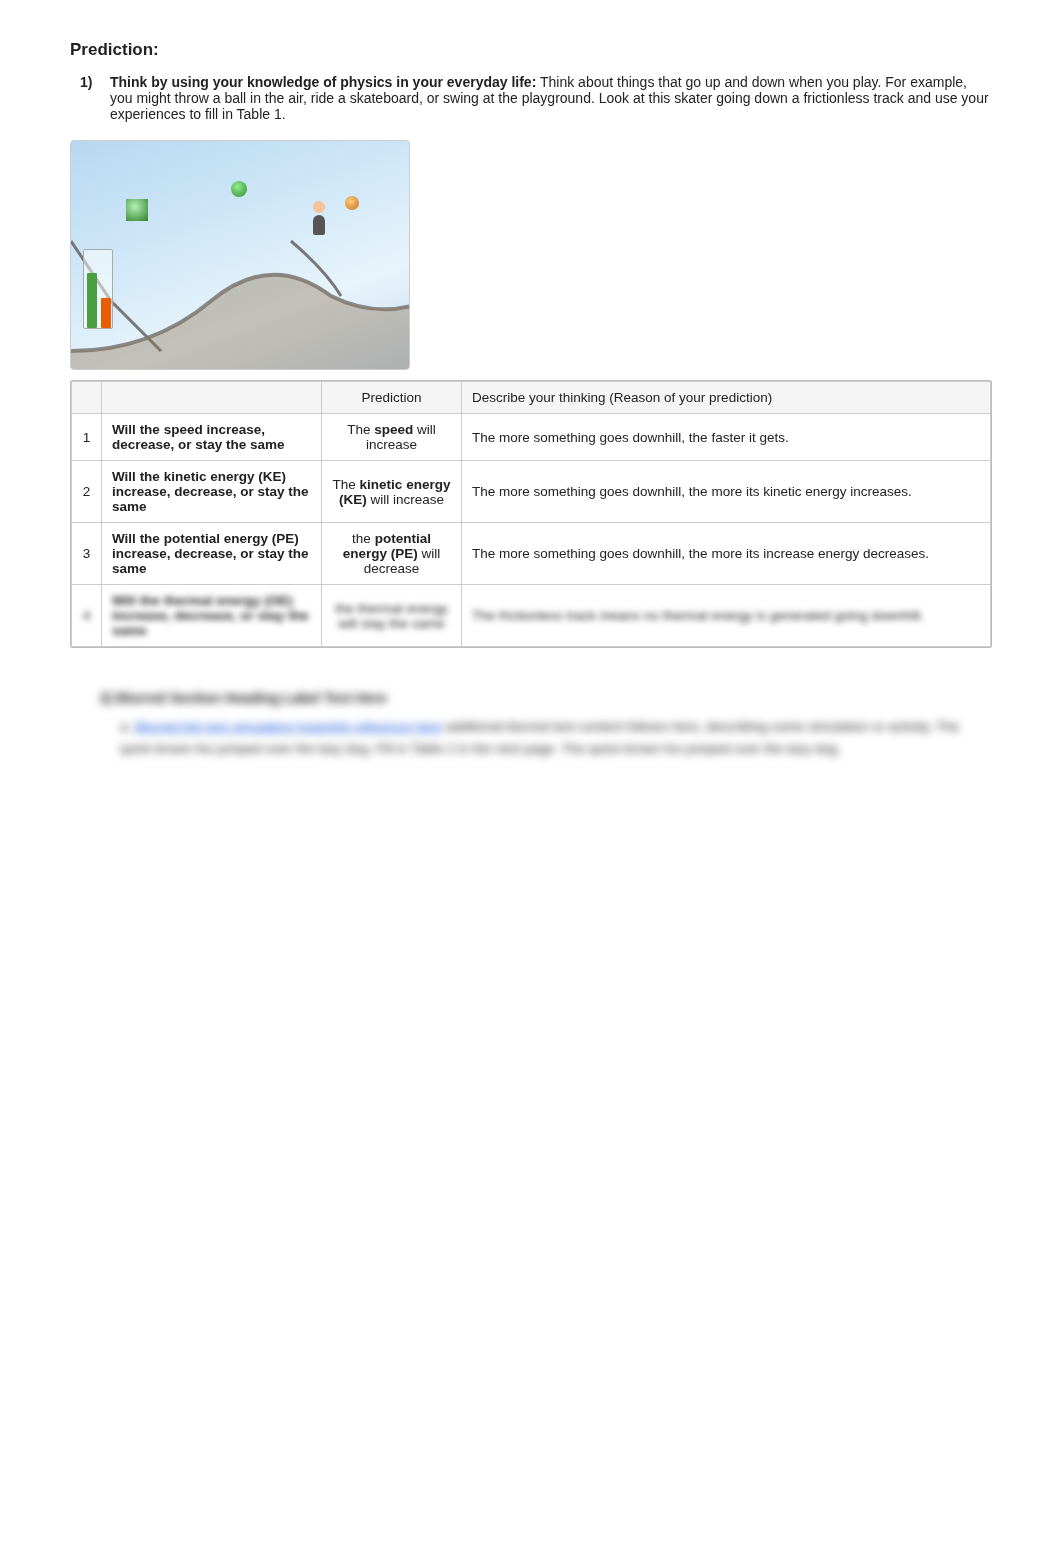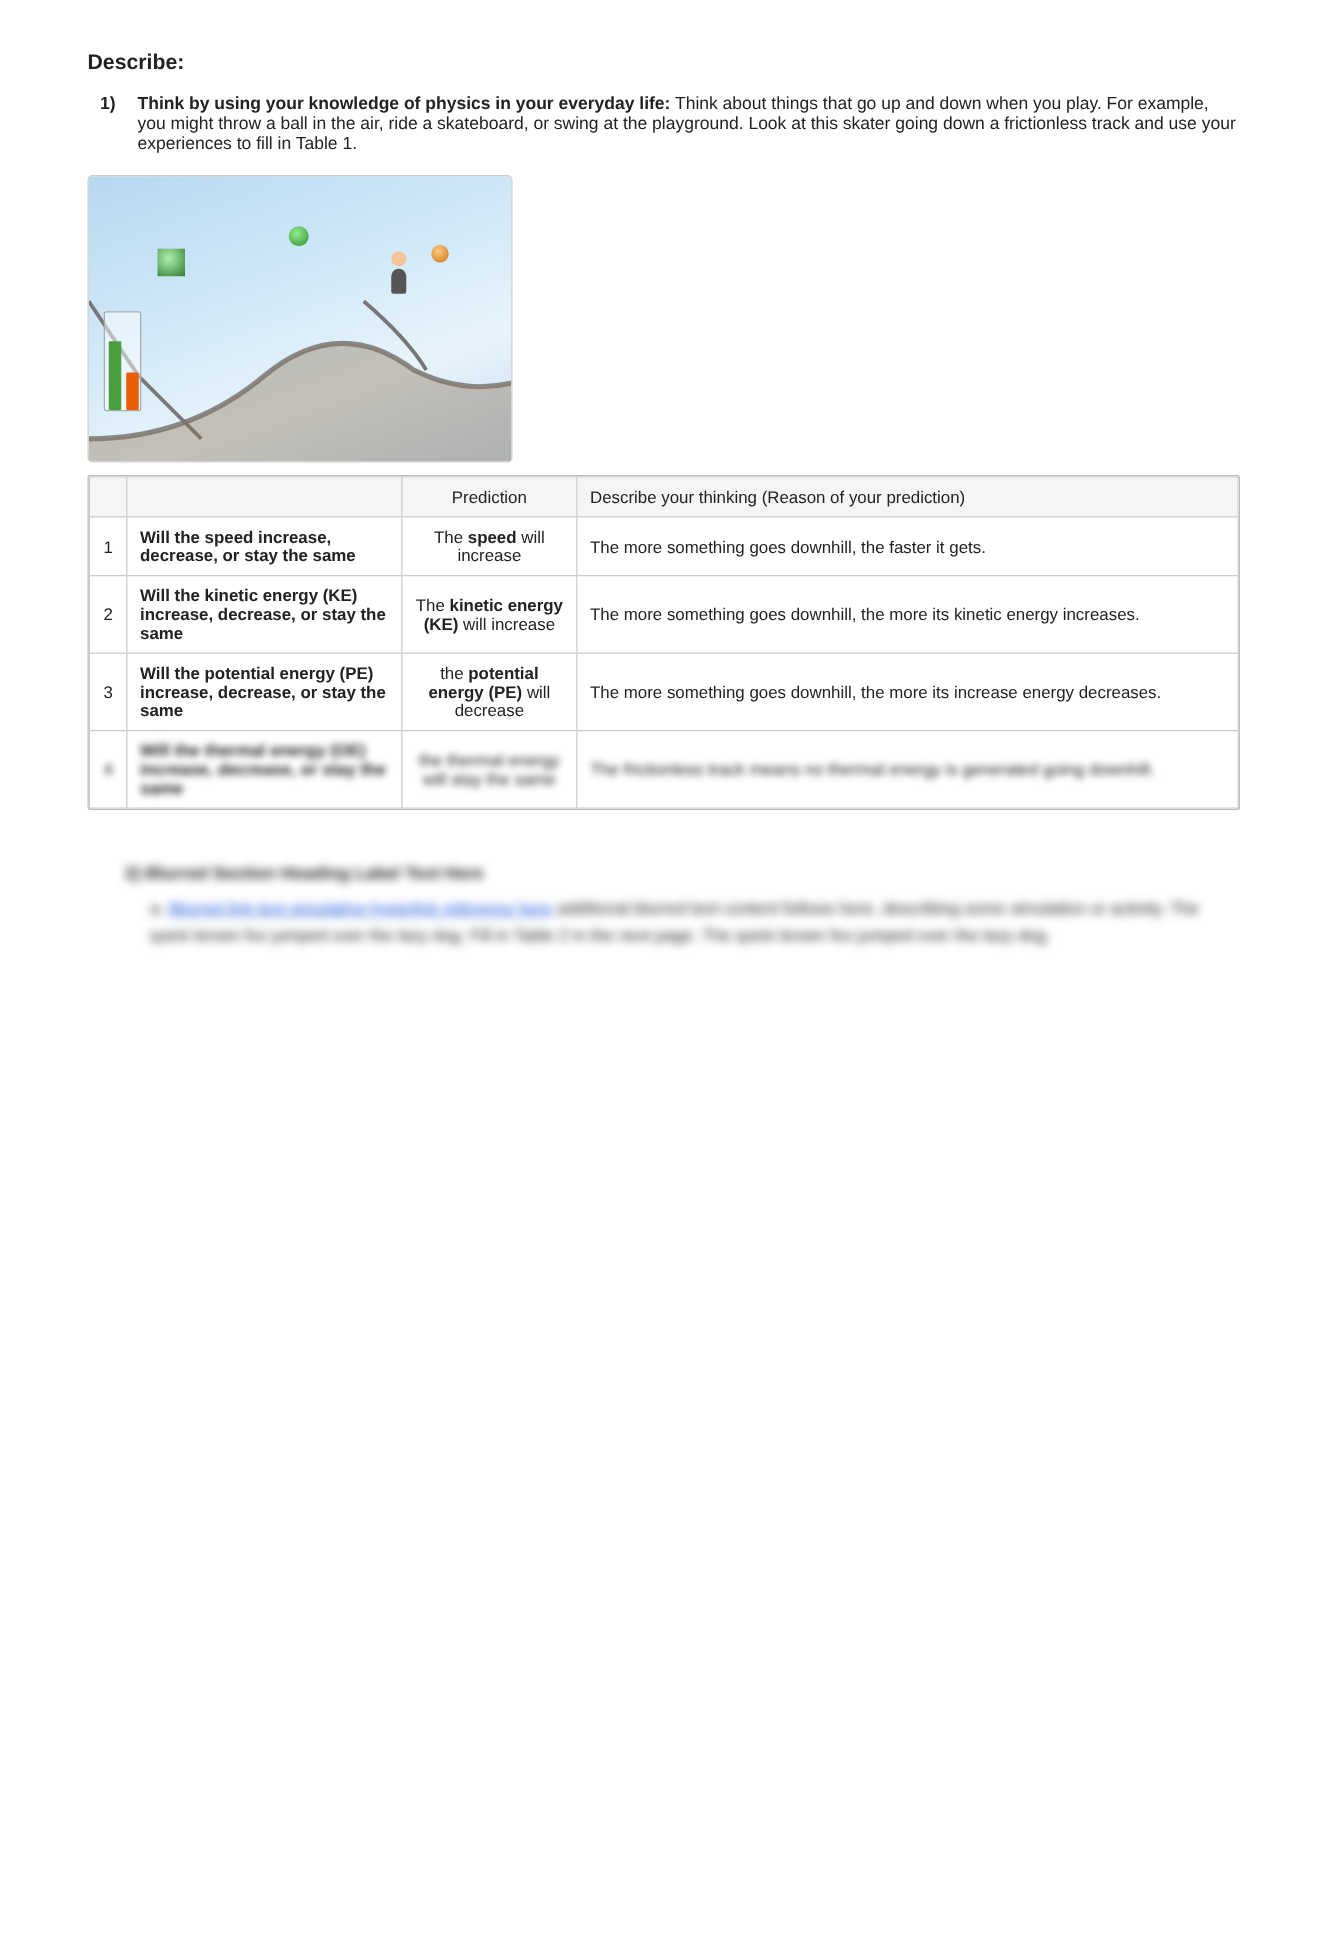--- a/index.html
+++ b/index.html
@@ -182,21 +182,21 @@
       user-select: none;
       margin-top: 10px;
       padding: 0 0 0 50px;
       font-size: 13.5px;
       line-height: 1.6;
     }
   </style>
 </head>
 <body>
 
-<h2>Describe:</h2>
+<h2>Prediction:</h2>
 
 <ol class="procedure-list">
   <li>
     <span class="num">1)</span>
     <span>
       <strong>Think by using your knowledge of physics in your everyday life:</strong>
       <span> Think about things that go up and down when you play. For example, you might throw a ball in the air, ride a skateboard, or swing at the playground. Look at this skater going down a frictionless track and use your experiences to fill in Table 1.</span>
     </span>
   </li>
 </ol>

